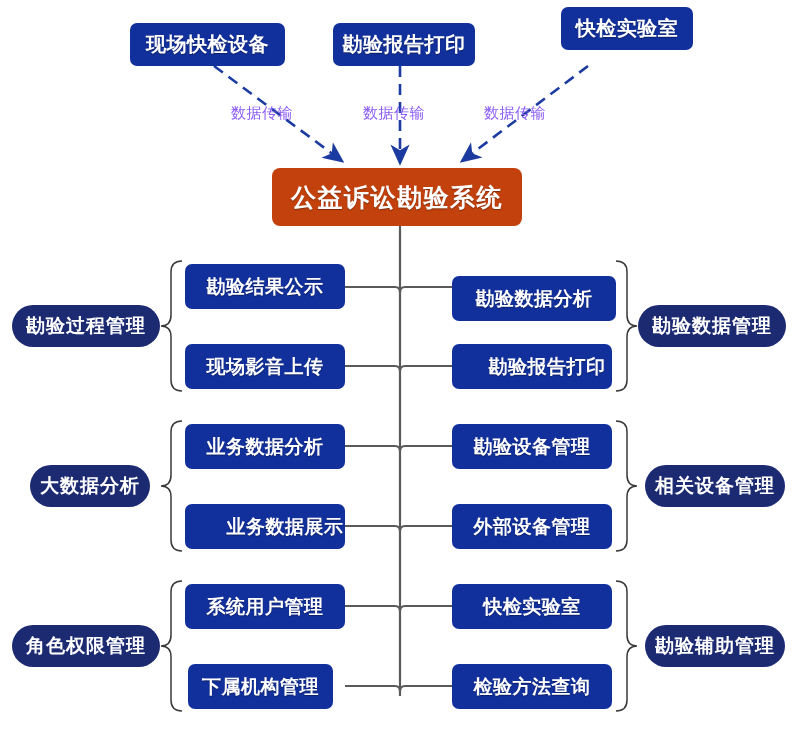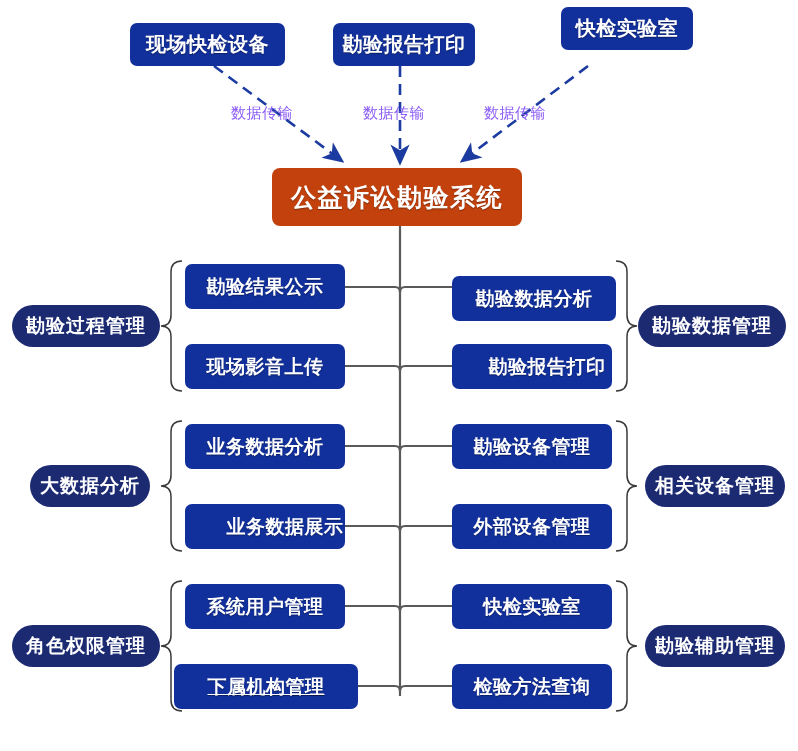--- a/index.html
+++ b/index.html
@@ -190,21 +190,21 @@
   <div class="pill" style="left:645px; top:465px; width:140px;">相关设备管理</div>
 
   <div class="node leaf" style="left:452px; top:424px; width:160px;">勘验设备管理</div>
 
   <div class="node leaf" style="left:452px; top:504px; width:160px;">外部设备管理</div>
 
   <div class="pill" style="left:12px; top:625px; width:148px;">角色权限管理</div>
 
   <div class="node leaf" style="left:185px; top:584px; width:160px;">系统用户管理</div>
 
-  <div class="node leaf" style="left:174px; top:664px; width:184px;text-decoration:underline;">下属机构管理</div>
+  <div class="node leaf" style="left:188px; top:664px; width:145px;">下属机构管理</div>
 
   <div class="pill" style="left:645px; top:625px; width:140px;">勘验辅助管理</div>
 
   <div class="node leaf" style="left:452px; top:584px; width:160px;">快检实验室</div>
 
   <div class="node leaf" style="left:452px; top:664px; width:160px;">检验方法查询</div>
 
 </div>
 
 </body></html>

